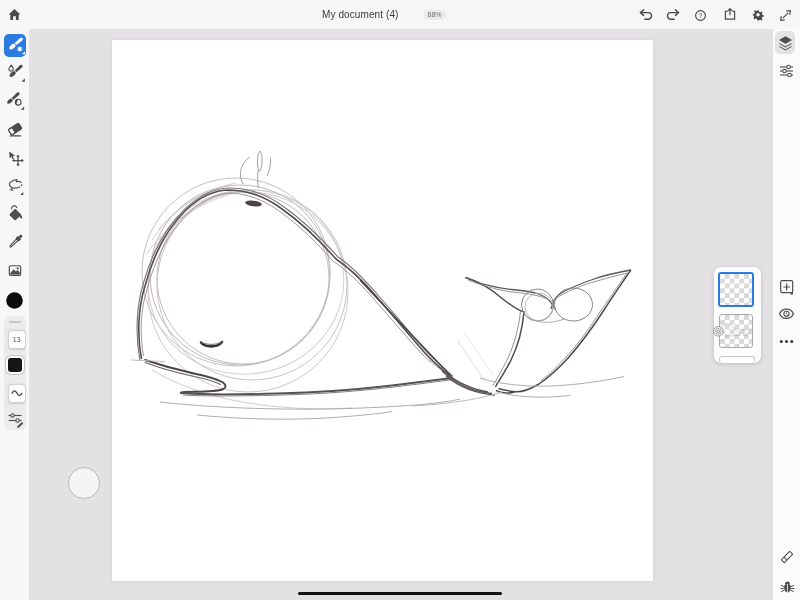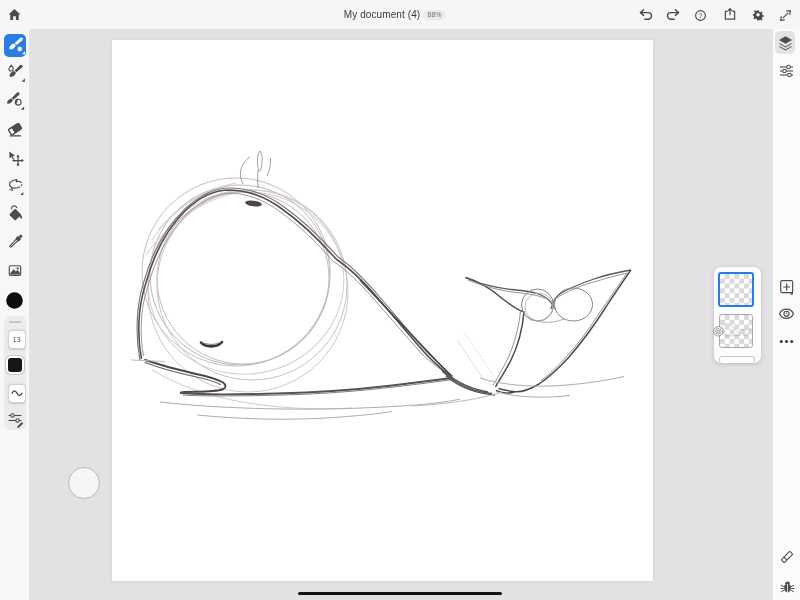--- a/index.html
+++ b/index.html
@@ -2,21 +2,21 @@
 <html><head>
 <meta charset="utf-8">
 <style>
   html,body{margin:0;padding:0;}
   body{width:800px;height:600px;overflow:hidden;font-family:"Liberation Sans",sans-serif;position:relative;background:#e3e1e4;}
   .abs{position:absolute;}
   #topbar{left:0;top:0;width:800px;height:29px;background:#f7f6f7;}
   #leftbar{left:0;top:29px;width:29px;height:571px;background:#f7f6f8;}
   #rightbar{left:773px;top:29px;width:27px;height:571px;background:#fcfbfc;}
   #canvas{left:112px;top:40px;width:541px;height:541px;background:#ffffff;box-shadow:0 0 4px rgba(0,0,0,0.08);}
-  #title{top:9px;left:322px;width:120px;text-align:center;font-size:10px;color:#3a3a3a;letter-spacing:0.1px;}
+  #title{top:9px;left:322px;width:120px;font-size:10px;color:#3a3a3a;letter-spacing:0.1px;}
   #badge{left:423px;top:9.5px;width:23px;height:10px;background:#eae9eb;border-radius:5px;font-size:7px;color:#717171;text-align:center;line-height:10.5px;}
   #bluebtn{left:3.5px;top:33.5px;width:22.5px;height:23px;background:#2b7ce1;border-radius:5px;}
   #layersbtn{left:775px;top:31px;width:20px;height:23px;background:#e4e2e5;border-radius:5px;}
   #homedot{left:298px;top:592px;width:204px;height:2.6px;background:#131313;border-radius:2px;}
   #touchcircle{left:68px;top:467px;width:32px;height:32px;border-radius:50%;background:#f5f4f6;border:1px solid #bab8bc;box-sizing:border-box;}
   #layerspanel{left:713.5px;top:267px;width:47px;height:96px;background:#fdfdfd;border-radius:7px;box-shadow:0 1px 4px rgba(0,0,0,0.18);}
   .checker{background-image:
      linear-gradient(45deg,#d7d6d8 25%,transparent 25%,transparent 75%,#d7d6d8 75%),
      linear-gradient(45deg,#d7d6d8 25%,transparent 25%,transparent 75%,#d7d6d8 75%);
      background-size:9.6px 9.6px;background-position:0 0,4.8px 4.8px;background-color:#fff;}

